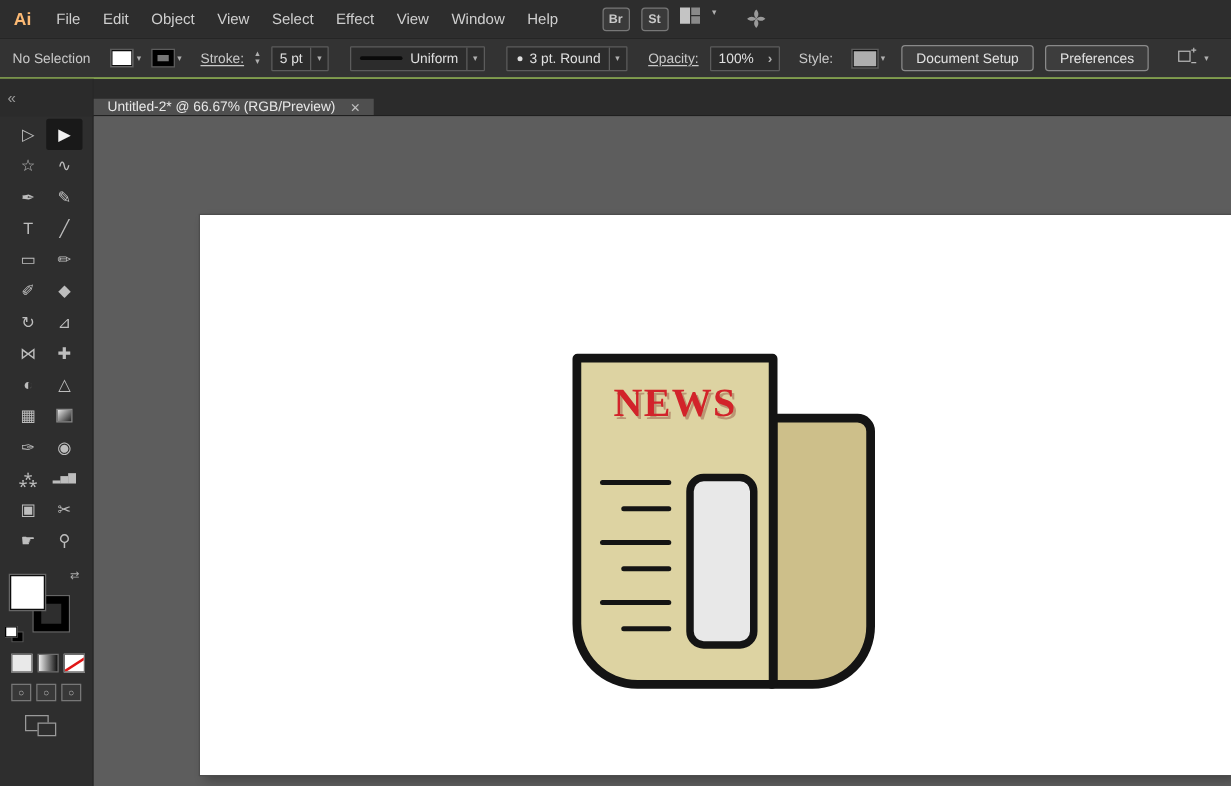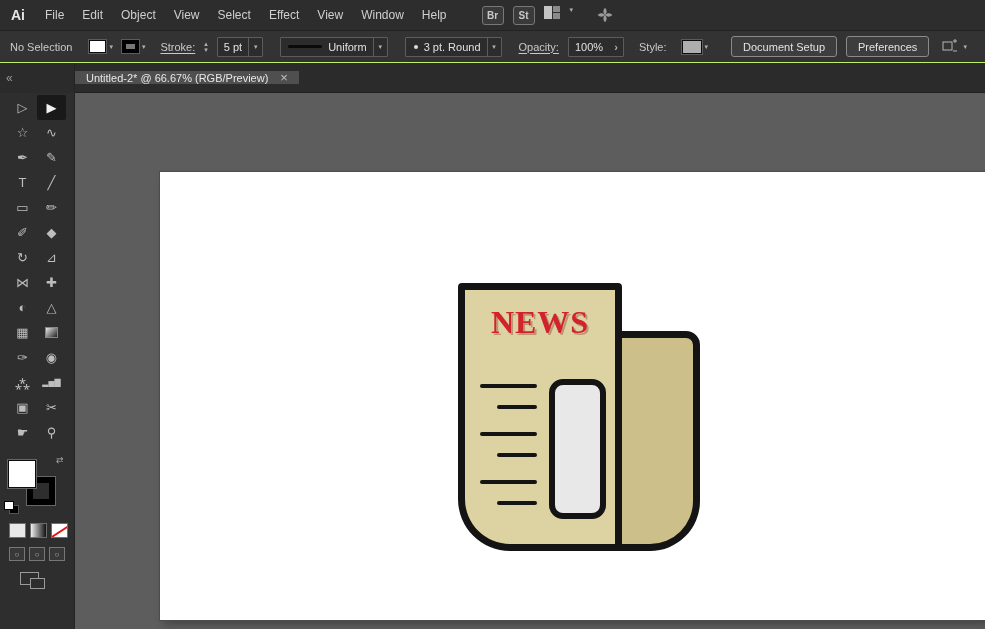--- a/index.html
+++ b/index.html
@@ -2,21 +2,21 @@
 <html><head>
 <meta charset="utf-8">
 <style>
   *{margin:0;padding:0;box-sizing:border-box}
   html,body{width:985px;height:629px;overflow:hidden}
   body{font-family:"Liberation Sans",sans-serif;background:#5d5d5d}
   .app{width:985px;height:629px;display:flex;flex-direction:column}
 
   
   .menubar{height:30px;background:#2d2d2d;display:flex;align-items:center;font-size:12px;color:#cfcfcf;flex:0 0 30px}
-  .ai-logo{width:36px;height:30px;display:flex;align-items:center;justify-content:center;color:#e5e5e5;font-weight:bold;font-size:14px}
+  .ai-logo{width:36px;height:30px;display:flex;align-items:center;justify-content:center;color:#fdba74;font-weight:bold;font-size:14px}
   .menus{display:flex}
   .menu{padding:0 9px;line-height:30px;cursor:default}
   .menubar-right{margin-left:26px;display:flex;gap:9px}
   .badge-btn{width:22px;height:19px;border:1px solid #787878;border-radius:3px;font-size:10px;font-weight:bold;display:flex;align-items:center;justify-content:center;color:#c9c9c9;background:#3a3a3a}
   .arrange-ic{width:17px;height:13px;display:flex;gap:1px}
   .arrange-ic .a1{width:8px;height:13px;background:#c4c4c4}
   .arrange-ic .a2{width:7px;display:flex;flex-direction:column;gap:1px}
   .arrange-ic .a2 i{flex:1;background:#8a8a8a}
   .chev{font-size:7px;color:#b0b0b0}
   .pinwheel{display:flex;align-items:center;margin-left:14px}
@@ -65,21 +65,21 @@
 
   .mode-row{display:flex;gap:4px;padding-left:9px;margin-top:9px}
   .mbtn{width:16px;height:14px;border:1px solid #777;background:#383838;color:#b5b5b5;font-size:8px;display:flex;align-items:center;justify-content:center}
   .mbtn::after{content:"○"}
   .screen-row{display:flex;justify-content:flex-start;padding-left:20px;margin-top:11px}
   .screen-btn{width:19px;height:13px;border:1px solid #9a9a9a;position:relative;background:#2e2e2e}
   .screen-btn::after{content:"";position:absolute;right:-7px;bottom:-5px;width:13px;height:9px;border:1px solid #9a9a9a;background:#2e2e2e}
 
   
   .main{flex:1;display:flex;flex-direction:column;min-width:0}
-  .tabbar{height:30px;background:#2b2b2b;display:flex;align-items:center;border-bottom:1px solid #1f1f1f;flex:0 0 30px}
+  .tabbar{height:30px;background:#2b2b2b;display:flex;align-items:flex-end;border-bottom:1px solid #1f1f1f;flex:0 0 30px}
   .tab{background:#4f4f4f;color:#e8e8e8;font-size:11px;display:flex;align-items:center;padding:0 11px;gap:12px}
   .tab-close{color:#c0c0c0;font-size:13px;line-height:1}
   .canvas{flex:1;position:relative;background:#5d5d5d;overflow:hidden}
   .artboard{position:absolute;left:85px;top:79px;right:0;height:448px;background:#fff;box-shadow:0 0 0 1px #4d4d4d,4px 4px 8px rgba(0,0,0,.28)}
 
   
   .np-back{position:absolute;left:455px;top:159px;width:85px;height:220px;background:#cdbf8a;border:7px solid #141414;border-radius:2px 14px 50px 2px;z-index:1}
   .np-front{position:absolute;left:298px;top:111px;width:164px;height:268px;background:#ddd3a2;border:7px solid #141414;border-radius:4px 4px 4px 52px;z-index:2}
   .np-headline{position:absolute;top:14px;left:0;right:0;text-align:center;font-family:"Liberation Serif",serif;font-weight:bold;font-size:32px;color:#d2232a;letter-spacing:1px;text-shadow:2px 2px 0 rgba(110,10,10,.30)}
   .np-line{position:absolute;height:4px;background:#141414;border-radius:2px;z-index:3}
@@ -172,21 +172,21 @@
       <span class="field-val">100%</span>
       <span class="flyout-seg">›</span>
     </span>
 
     <span style="margin-left:6px">Style:</span>
     <span class="swatch-ctl">
       <span class="style-sw"></span>
       <span class="chev">▾</span>
     </span>
 
-    <span class="cb-btn" style="margin-left:14px">Document Setup</span>
+    <span class="cb-btn" style="margin-left:4px">Document Setup</span>
     <span class="cb-btn">Preferences</span>
 
     <span class="cb-right">
       <span>
         <svg width="17" height="14" viewBox="0 0 17 14">
           <rect x="2" y="3" width="9" height="8" fill="none" stroke="#b5b5b5"></rect>
           <path d="M12 2 L16 2 M14 0 L14 4 M12 12 L16 12" stroke="#b5b5b5" fill="none"></path>
         </svg>
       </span>
       <span class="chev">▾</span>

